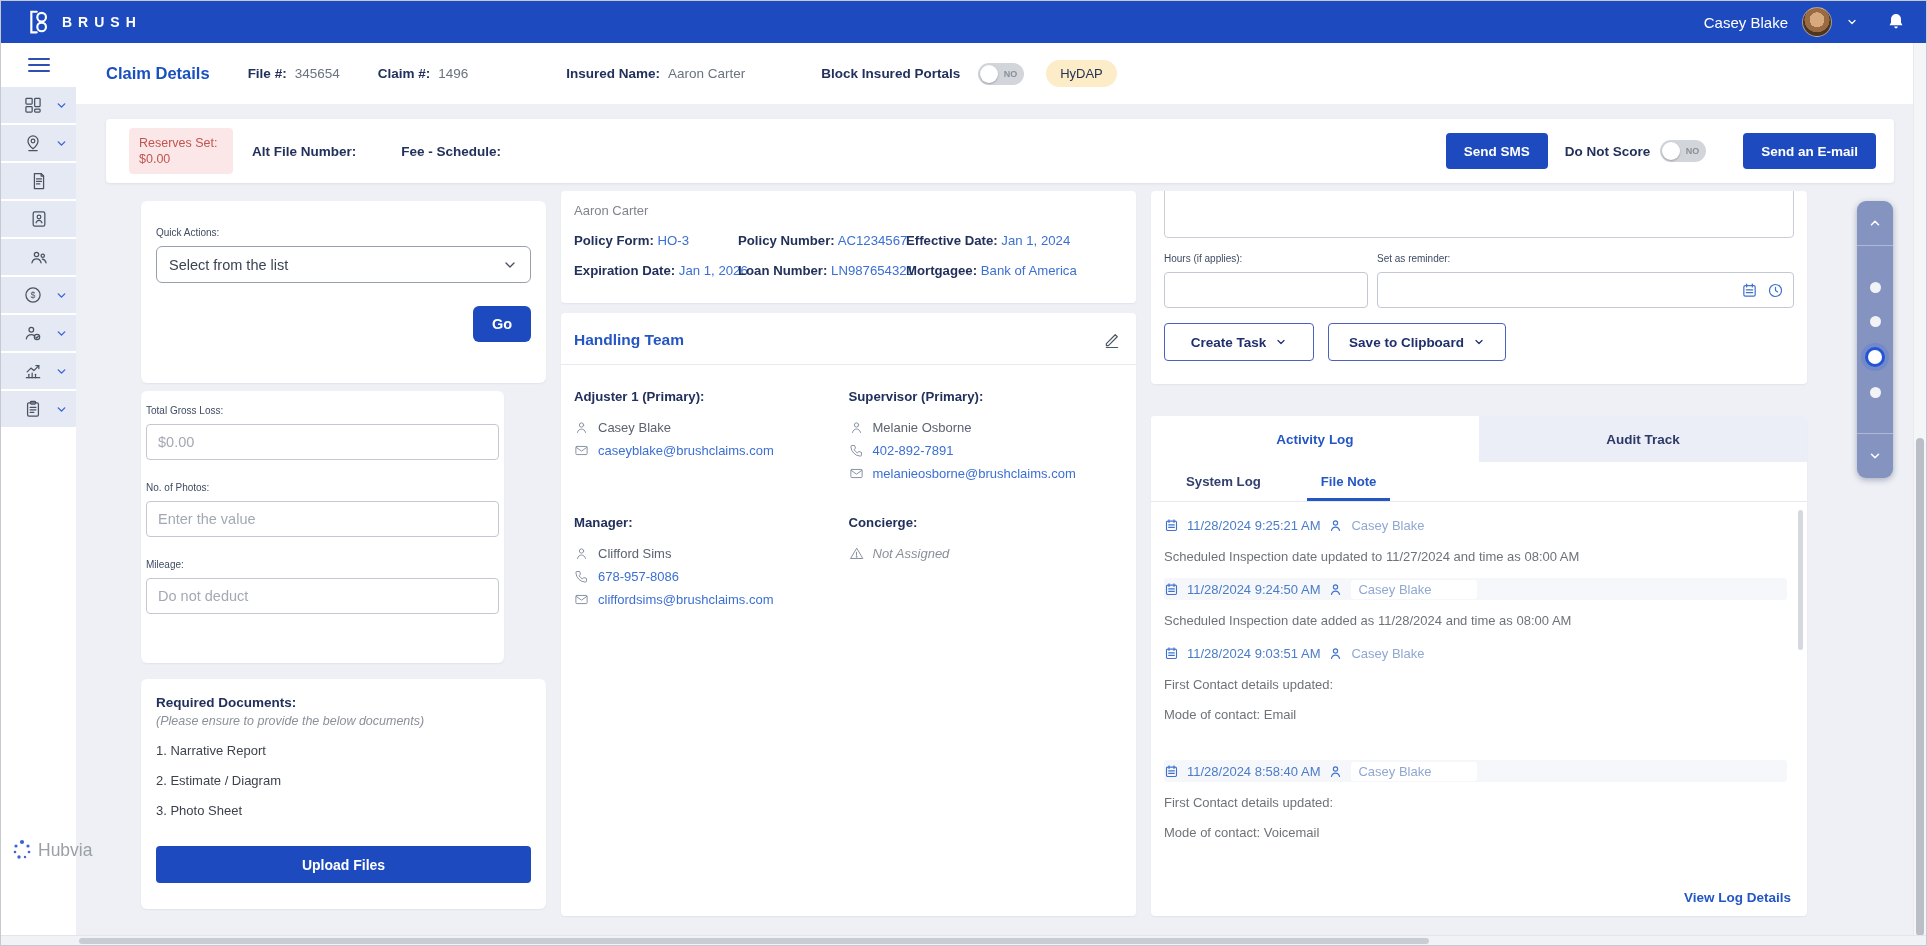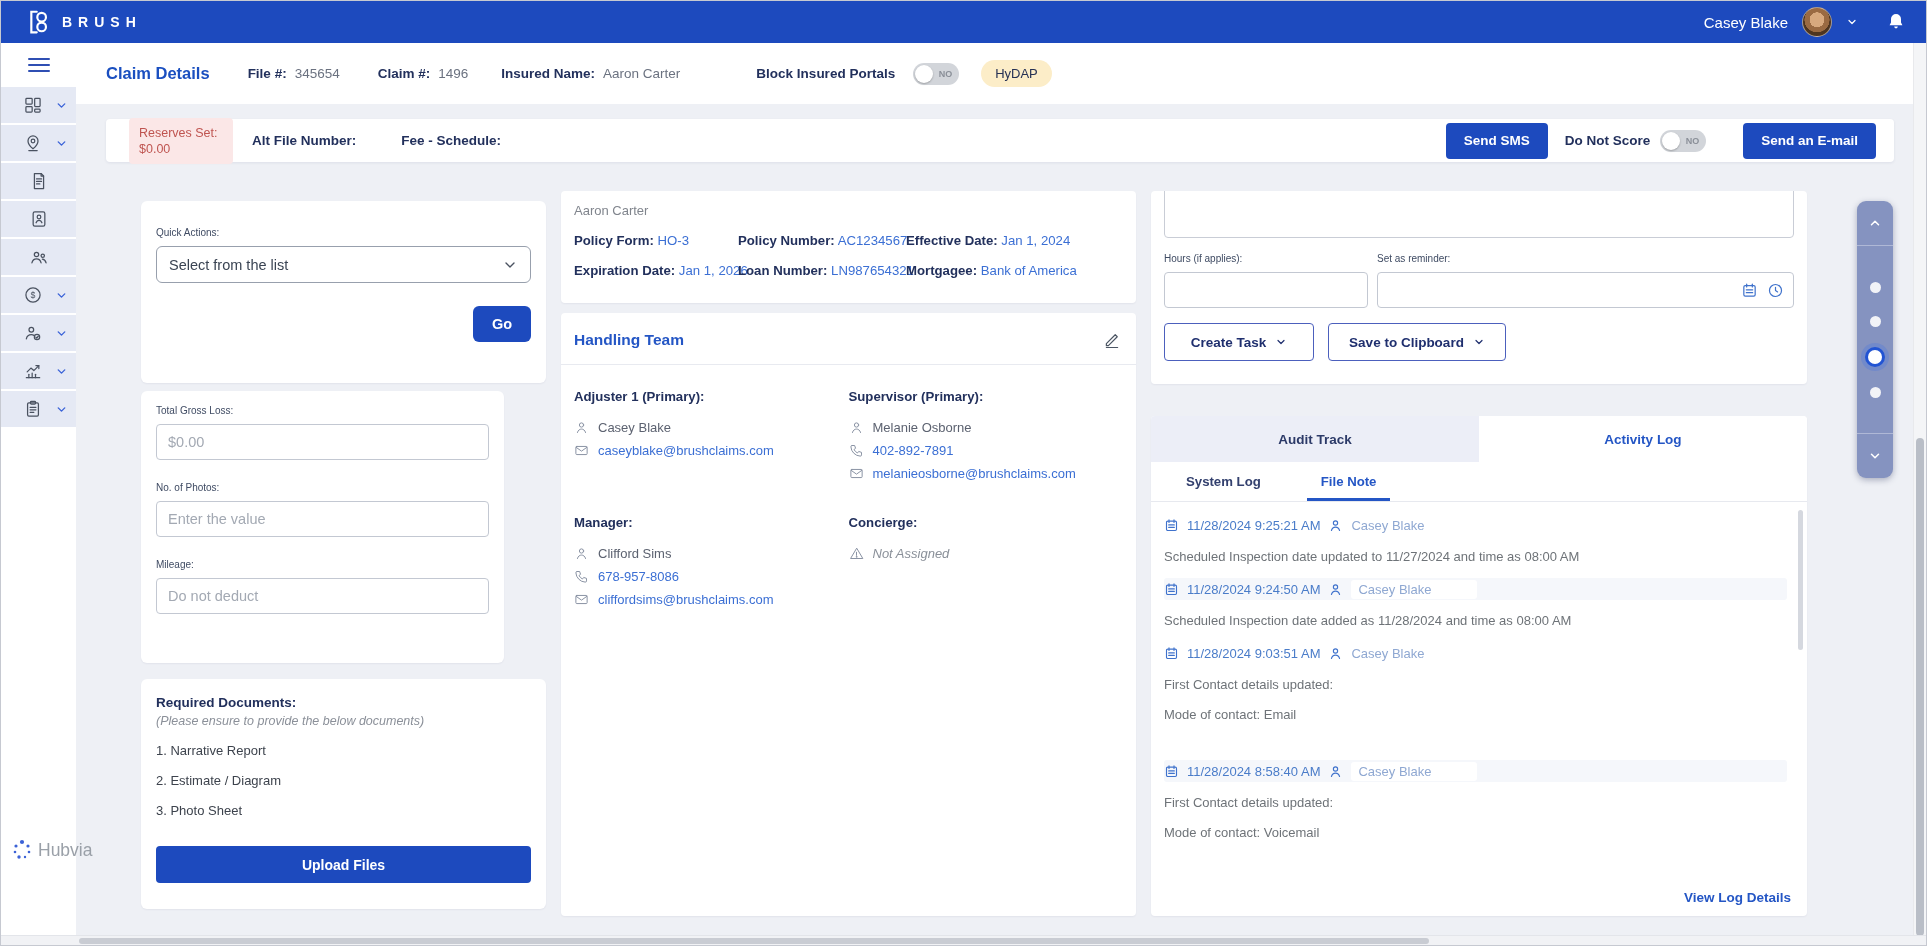--- a/index.html
+++ b/index.html
@@ -47,42 +47,42 @@
   .kv { display:flex; align-items:baseline; gap:8px; }
   .kv .k { color:#22305c; font-size:13.5px; font-weight:bold; }
   .kv .v { color:#6b7280; font-size:13.5px; }
   .toggle { display:inline-flex; align-items:center; position:relative; width:46px; height:22px;
             background:#d2d5da; border-radius:11px; cursor:pointer; flex:0 0 auto; }
   .toggle .knob { position:absolute; left:2px; top:2px; width:18px; height:18px; border-radius:50%;
                   background:#fff; box-shadow:0 1px 2px rgba(0,0,0,.25); }
   .toggle .tg-label { position:absolute; right:7px; font-size:9px; color:#8a8f98; font-weight:bold; }
   .badge-hydap { background:#fcedc8; color:#263154; font-size:13px; padding:6px 14px; border-radius:15px; }
 
-  .hdr2 { position:absolute; left:105px; top:118px; width:1788px; height:43px; background:#fff; border-radius:4px;
+  .hdr2 { position:absolute; left:105px; top:118px; width:1788px; height:64px; background:#fff; border-radius:4px;
           box-shadow:0 1px 3px rgba(30,40,90,.08); display:flex; align-items:center; padding:0 18px 0 0; z-index:4; }
   .reserves { margin-left:23px; width:104px; height:46px; background:#fbe7e7; border-radius:4px;
               color:#bf5450; font-size:12.5px; display:flex; flex-direction:column; justify-content:center; padding-left:10px; gap:2px; }
   .hdr2 .lbl { color:#22305c; font-size:13.5px; font-weight:bold; }
   .btn { border:none; cursor:pointer; font-family:inherit; }
   .btn-primary { background:#1d4abe; color:#fff; font-weight:bold; font-size:13.5px; border-radius:4px; height:36px; padding:0 18px; }
 
   
   .card { position:absolute; background:#fff; border-radius:6px; box-shadow:0 1px 2px rgba(30,40,90,.06); }
 
   
   .card-qa { left:140px; top:200px; width:405px; height:182px; padding:26px 15px 15px; }
   .field-label { color:#3f4b63; font-size:10px; font-weight:500; margin-bottom:8px; }
   .selectbox { position:relative; height:37px; border:1px solid #98a0ad; border-radius:6px;
                display:flex; align-items:center; padding:0 36px 0 12px; cursor:pointer; }
   .selectbox .sel-txt { color:#3a4453; font-size:14.5px; }
   .selectbox .sel-chev { position:absolute; right:12px; width:16px; height:16px; fill:none; stroke:#4a5260; stroke-width:2; stroke-linecap:round; stroke-linejoin:round; }
   .go-row { display:flex; justify-content:flex-end; margin-top:23px; }
   .btn-go { background:#1d4abe; color:#fff; font-weight:bold; font-size:14.5px; border-radius:6px; width:58px; height:36px; }
 
-  .card-inputs { left:140px; top:390px; width:363px; height:272px; padding:14px 15px; }
+  .card-inputs { left:140px; top:390px; width:363px; height:272px; padding:14px 5px; }
   .txt-input { width:100%; height:36px; border:1px solid #c3c8d2; border-radius:4px; padding:0 11px;
                font-size:14.5px; font-family:inherit; color:#374151; background:#fff; }
   .txt-input::placeholder { color:#a3a9b3; }
   .inp-group { margin-bottom:22px; }
 
   .card-docs { left:140px; top:678px; width:405px; height:230px; padding:16px 15px 15px; }
   .docs-title { color:#22305c; font-size:13.5px; font-weight:bold; }
   .docs-note { color:#8b9099; font-size:12.5px; font-style:italic; margin-top:4px; }
   .docs-item { color:#3d434d; font-size:13px; margin-top:15px; }
   .btn-upload { width:100%; height:37px; margin-top:28px; background:#1d4abe; color:#fff; font-weight:bold; font-size:14px; border-radius:4px; }
@@ -301,21 +301,21 @@
       </svg>
   </div>
 </div>
 
 <div class="hdr1">
   <span class="page-title">Claim Details</span>
   <span class="kv" style="margin-right:38px;">
     <span class="k">File #:</span>
     <span class="v">345654</span>
   </span>
-  <span class="kv" style="margin-right:33px;">
+  <span class="kv" style="margin-right:98px;">
     <span class="k">Claim #:</span>
     <span class="v">1496</span>
   </span>
   <span class="kv" style="margin-right:76px;">
     <span class="k">Insured Name:</span>
     <span class="v">Aaron Carter</span>
   </span>
   <span class="kv" style="margin-right:18px;">
     <span class="k">Block Insured Portals</span>
   </span>
@@ -525,22 +525,22 @@
       <span>Save to Clipboard</span>
       <svg class="ic-btn-chev" viewBox="0 0 24 24">
           <polyline points="6 9 12 15 18 9"></polyline>
         </svg>
     </div>
   </div>
 </div>
 
 <div class="card card-log">
   <div class="tabs">
+    <div class="tab tab-activity">Activity Log</div>
     <div class="tab tab-audit">Audit Track</div>
-    <div class="tab tab-activity">Activity Log</div>
   </div>
   <div class="subtabs">
     <span class="subtab subtab-system">System Log</span>
     <span class="subtab subtab-file">File Note</span>
   </div>
 
   <div class="log-list">
 
     <div class="entry">
       <div class="entry-hdr">

